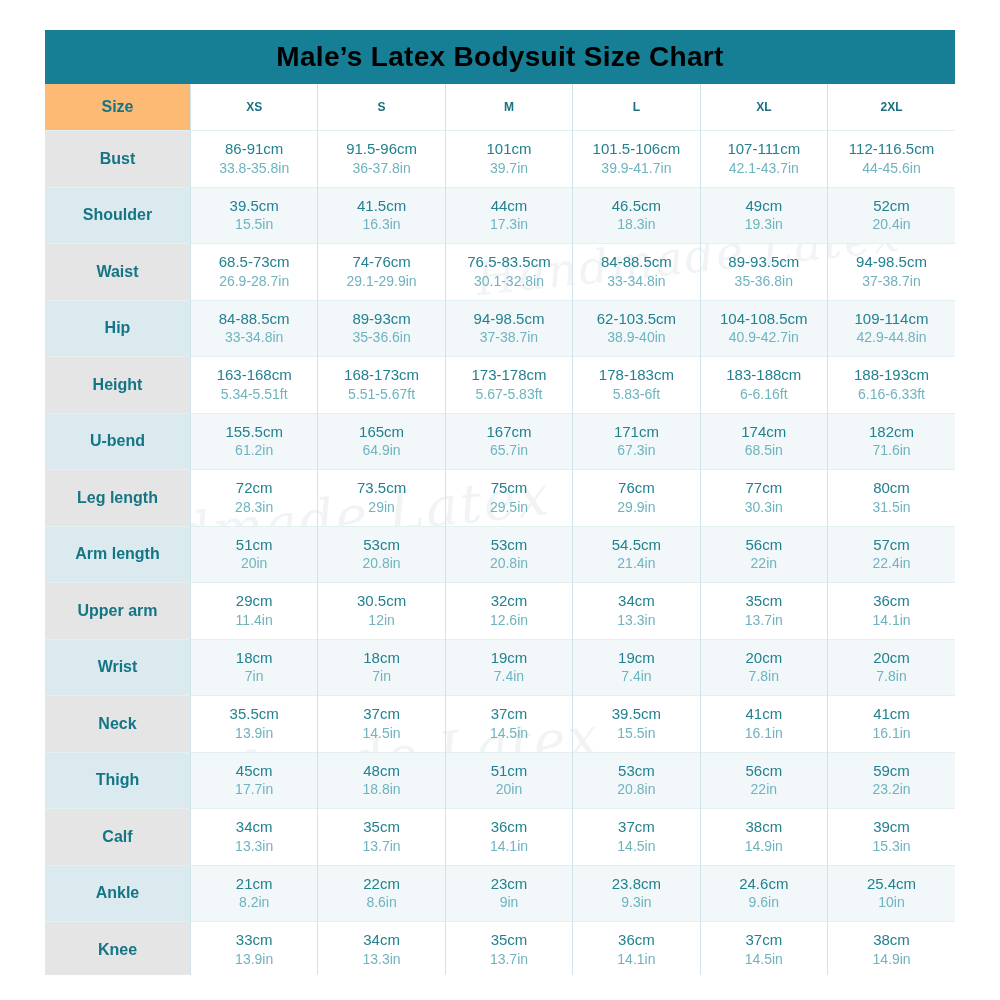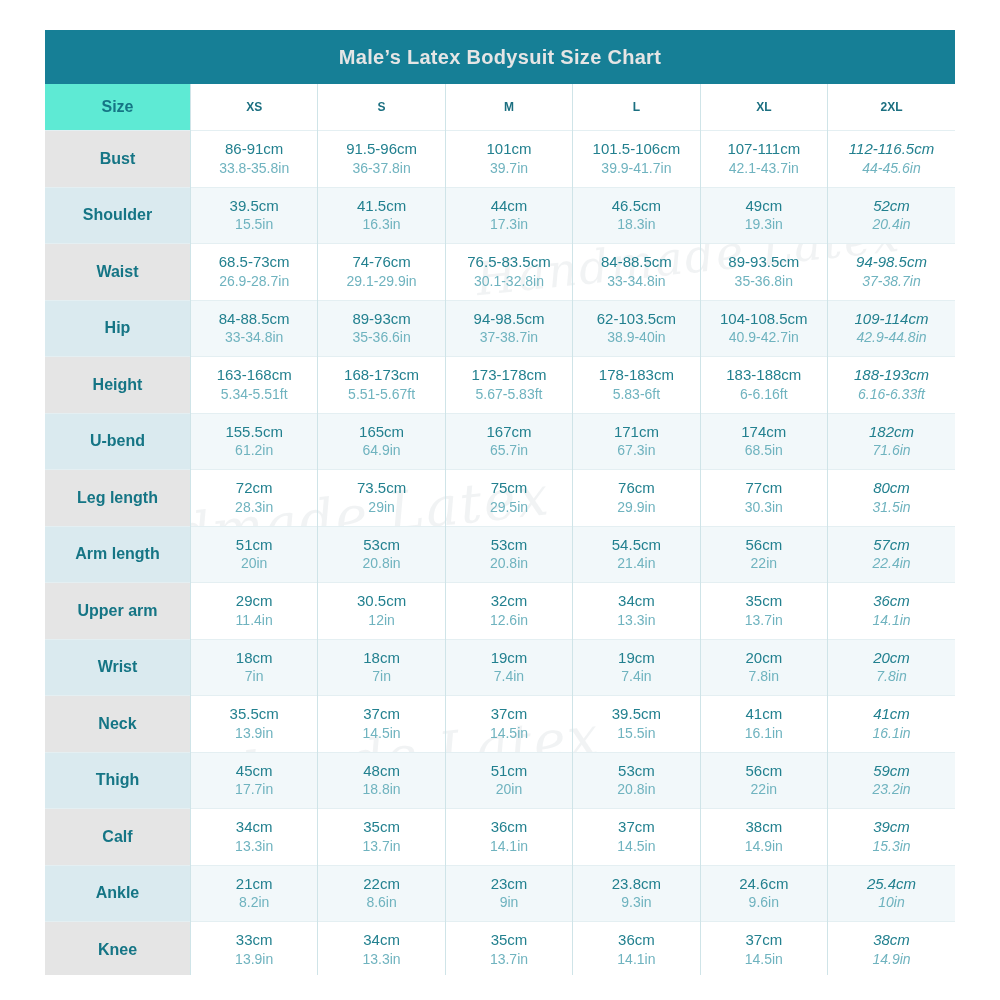--- a/index.html
+++ b/index.html
@@ -40,50 +40,50 @@
     width: 910px;
     table-layout: fixed;
     z-index: 2;
   }
   table.size-chart td, table.size-chart th {
     padding: 0;
     margin: 0;
   }
   .title-row td {
     background: #167f96;
-    color: #e5e5e5;
+    color: #000000;
     text-align: center;
-    font-size: 20px;
+    font-size: 28px;
     font-weight: bold;
     height: 54px;
     letter-spacing: 0.3px;
   }
   .head-row td {
     height: 46px;
     text-align: center;
     font-size: 12px;
     font-weight: bold;
     color: #1b6f80;
     background: #ffffff;
     border-right: 1px solid #cfe4e8;
   }
   .head-row td:last-child { border-right: none; }
   .head-row td.label-col {
-    background: #5eead4;
+    background: #fdba74;
   }
   tbody tr td {
     height: 55.5px;
     text-align: center;
     border-right: 1px solid #cfe4e8;
     border-top: 1px solid #e4eff2;
     font-size: 15px;
     color: #2f8b9c;
     line-height: 1.25;
   }
-  tbody tr td:last-child { border-right: none; font-style: italic; }
+  tbody tr td:last-child { border-right: none; }
   td.label-col {
     background: #e5e5e5;
     color: #157585;
     font-weight: bold;
     font-size: 16px;
   }
   tbody tr.alt td { background: #f2f8fa; }
   tbody tr.alt td.label-col { background: #daeaef; text-align: center; }
   .cm { display: block; color: #22808f; font-size: 15px; }
   .in { display: block; color: #6fb3bf; font-size: 14px; margin-top: 1px; }

